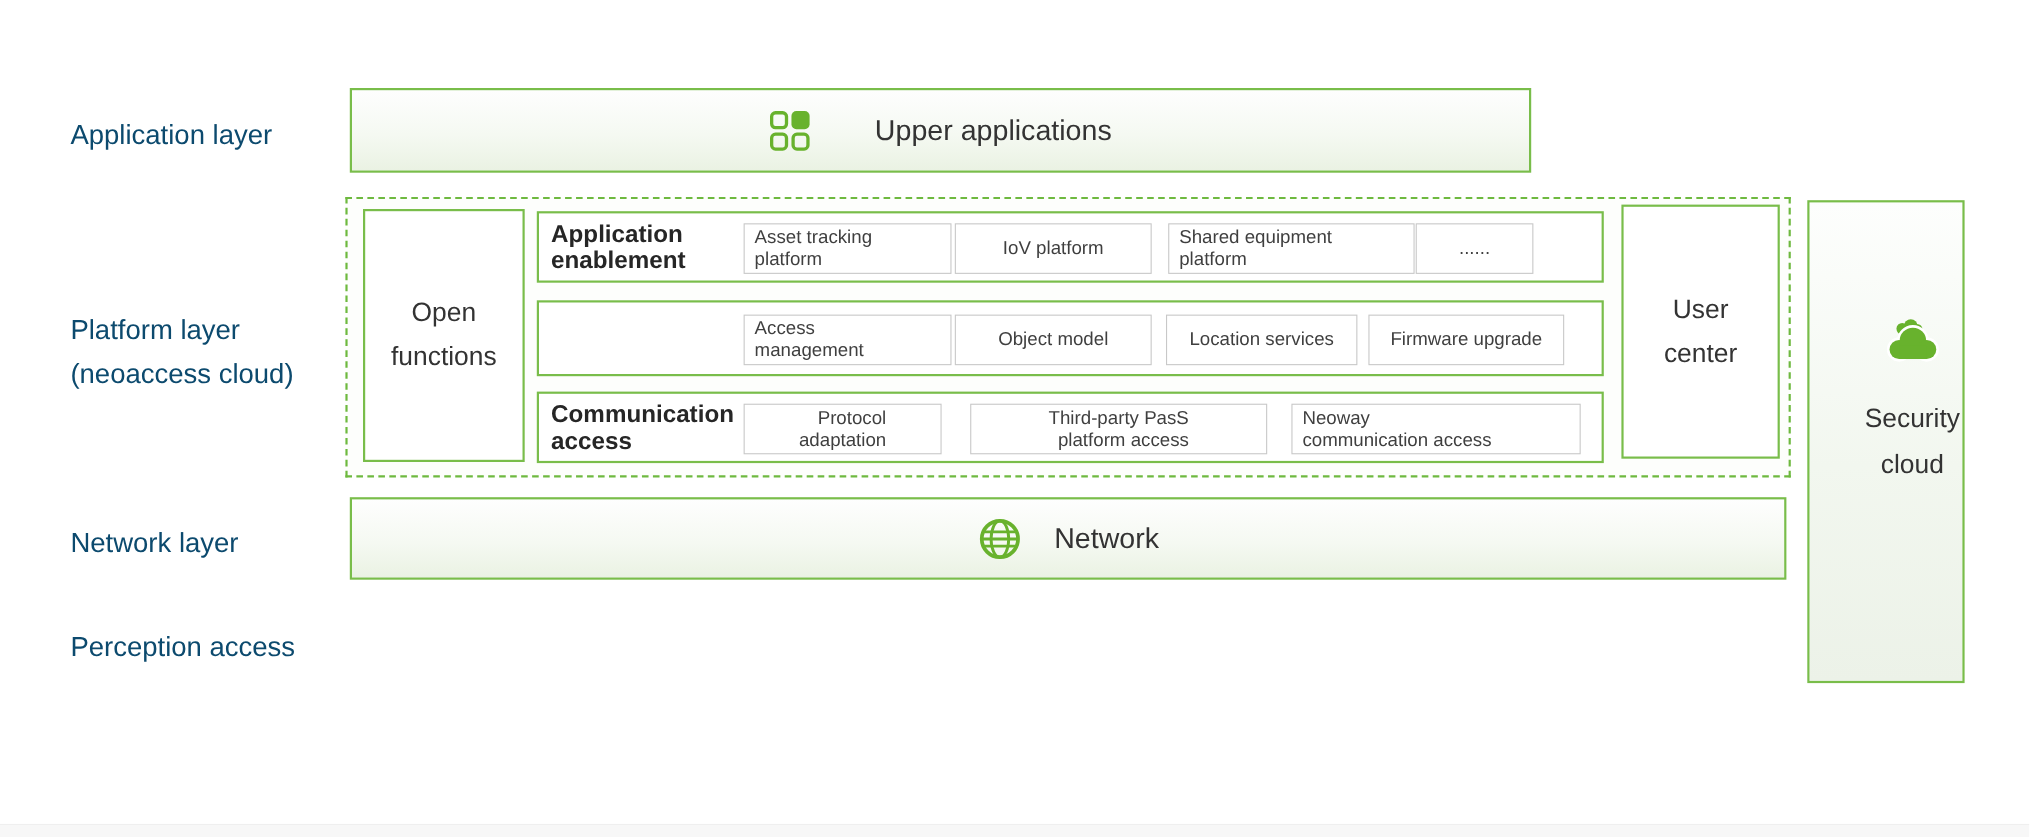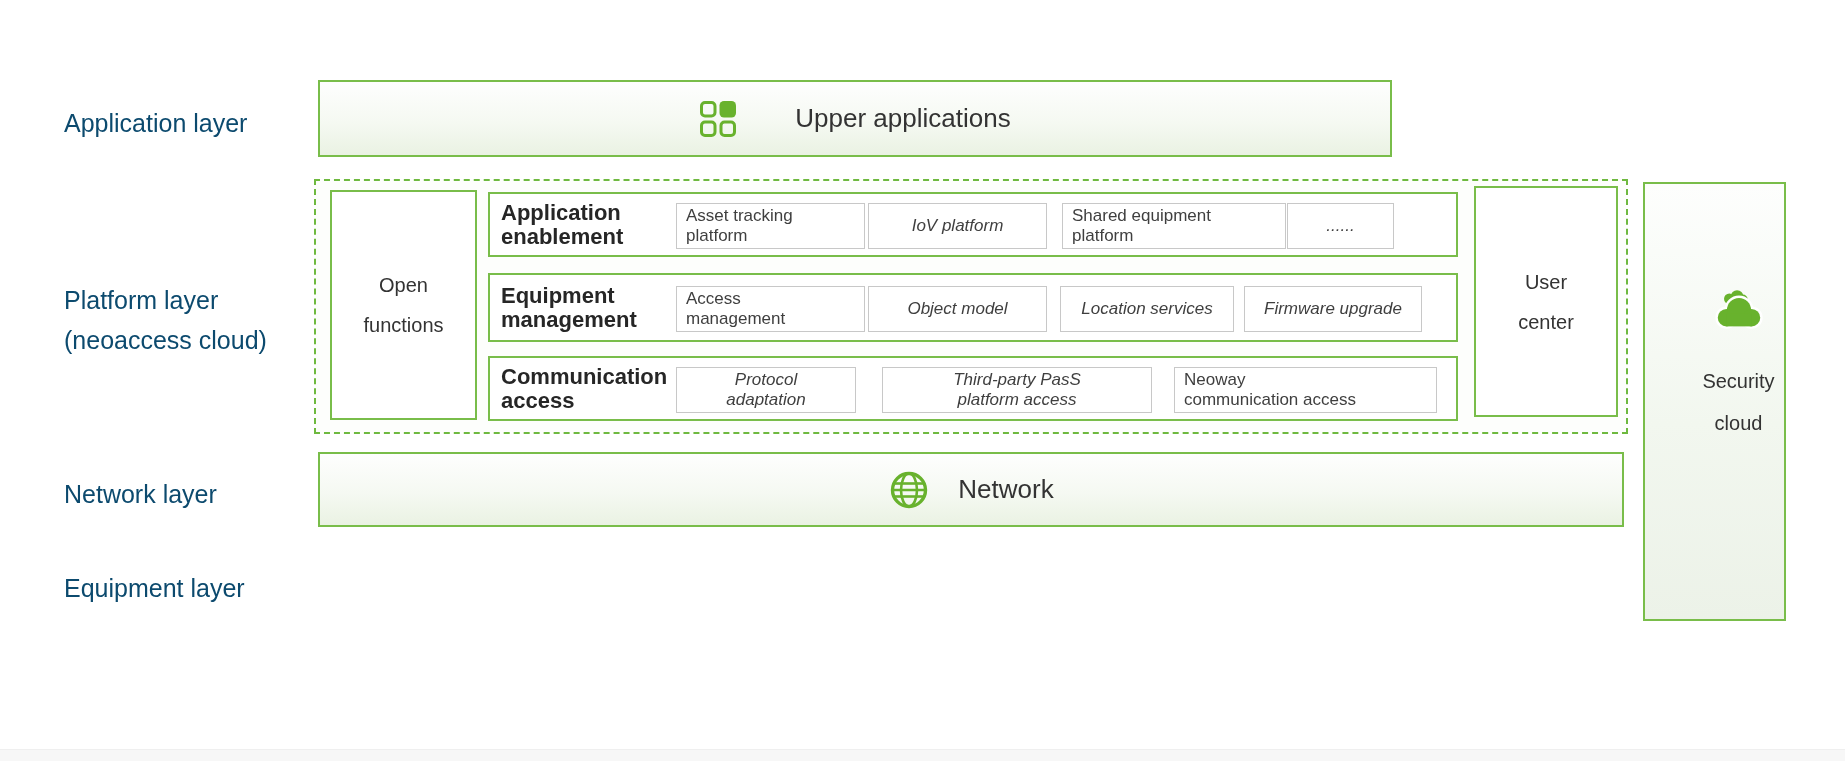--- a/index.html
+++ b/index.html
@@ -21,55 +21,55 @@
   }
   .band-title{font-size:26px;color:#333333;}
 
   
   .platform-dashed{border:2px dashed #6eb93f;background:#fdfefc;}
 
   .panel{
     border:2px solid #79bd4a;background:#ffffff;
     display:flex;align-items:center;justify-content:center;text-align:center;
   }
-  .panel-text{font-size:20px;line-height:40px;color:#333333;}
+  .panel-text{font-size:24px;line-height:40px;color:#333333;}
 
   
   .prow{border:2px solid #79bd4a;background:#ffffff;position:absolute;box-sizing:border-box;}
   .prow-cat{
     position:absolute;left:11px;top:50%;transform:translateY(-50%);
     width:172px;font-size:22px;line-height:24px;font-weight:700;color:#262626;
   }
   .cell{
     position:absolute;border:1px solid #c8c8c8;background:#ffffff;
     height:44px;display:flex;align-items:center;
     font-size:17px;line-height:20px;color:#3f3f3f;white-space:pre-line;
   }
   .cell.c-left{justify-content:flex-start;padding-left:9px;text-align:left;}
-  .cell.c-center{justify-content:center;text-align:center;font-style:italic;}
+  .cell.c-center{justify-content:center;text-align:right;}
 
   
   .security{
     border:2px solid #79bd4a;
     background:linear-gradient(180deg,#fdfefd 0%,#f2f7ef 55%,#ecf2e8 100%);
     display:flex;flex-direction:column;align-items:center;text-align:center;padding-left:48px;
   }
   .security .panel-text{line-height:42px;}
 
   .bottom-strip{background:#f7f7f7;border-top:1px solid #efefef;}
 </style>
 </head>
 <body>
 
 <div class="canvas">
 
   <div class="abs layer-label" style="left:64px;top:103px;">Application layer</div>
   <div class="abs layer-label wrap" style="left:64px;top:280px;">Platform layer (neoaccess cloud)</div>
   <div class="abs layer-label" style="left:64px;top:474px;">Network layer</div>
-  <div class="abs layer-label" style="left:64px;top:568px;">Equipment layer</div>
+  <div class="abs layer-label" style="left:64px;top:568px;">Perception access</div>
 
   <div class="abs band" style="left:318px;top:80px;width:1074px;height:77px;">
     <span style="display:flex;">
       <svg width="38" height="38" viewBox="0 0 38 38">
         <g stroke="#68b22d" stroke-width="3" fill="none">
           <rect x="2.5" y="2.5" width="13.5" height="13.5" rx="3.5"></rect>
           <rect x="2.5" y="22" width="13.5" height="13.5" rx="3.5"></rect>
           <rect x="22" y="22" width="13.5" height="13.5" rx="3.5"></rect>
         </g>
         <rect x="20.5" y="1" width="16.5" height="16.5" rx="4.5" fill="#68b22d"></rect>
@@ -88,21 +88,20 @@
     <div class="prow-cat">Application enablement</div>
     <div class="cell c-left" style="left:186px;top:9px;width:178px;">Asset tracking
 platform</div>
     <div class="cell c-center" style="left:378px;top:9px;width:177px;">IoV platform</div>
     <div class="cell c-left" style="left:572px;top:9px;width:213px;">Shared equipment
 platform</div>
     <div class="cell c-center" style="left:797px;top:9px;width:105px;">......</div>
   </div>
 
   <div class="prow" style="left:488px;top:273px;width:970px;height:69px;">
-    <div class="prow-cat">Equipment management</div>
     <div class="cell c-left" style="left:186px;top:11px;width:178px;">Access
 management</div>
     <div class="cell c-center" style="left:378px;top:11px;width:177px;">Object model</div>
     <div class="cell c-center" style="left:570px;top:11px;width:172px;">Location services</div>
     <div class="cell c-center" style="left:754px;top:11px;width:176px;">Firmware upgrade</div>
   </div>
 
   <div class="prow" style="left:488px;top:356px;width:970px;height:65px;">
     <div class="prow-cat">Communication access</div>
     <div class="cell c-center" style="left:392px;top:9px;width:268px;">Third-party PasS

